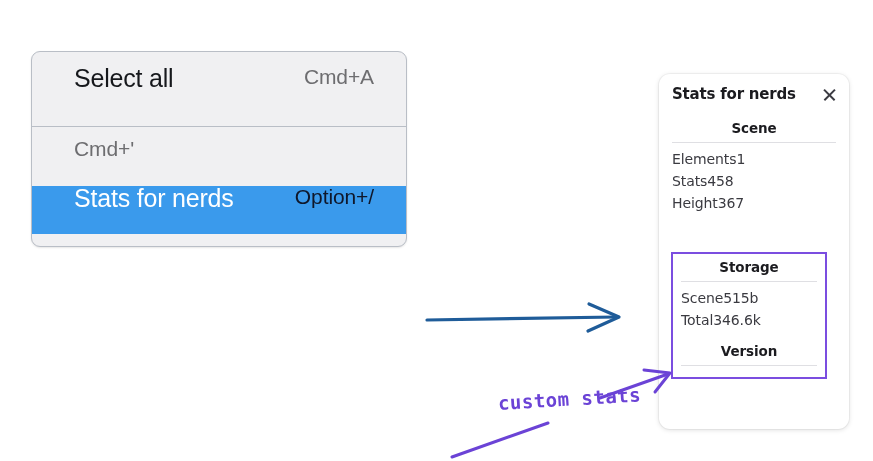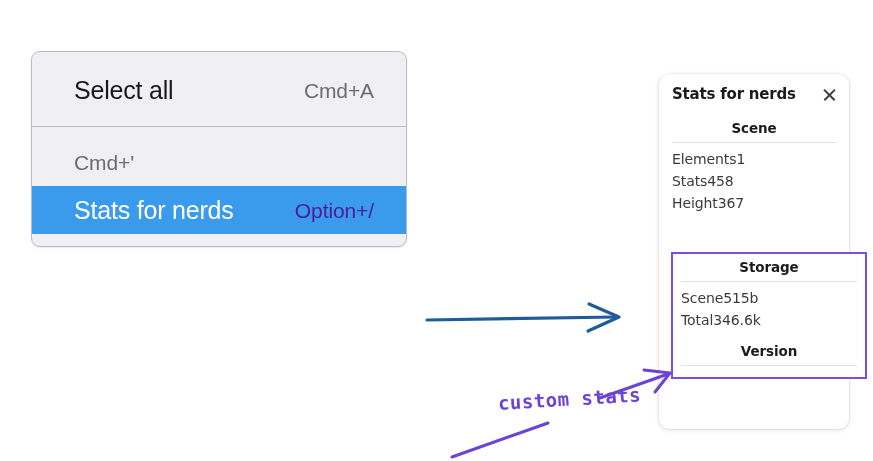--- a/index.html
+++ b/index.html
@@ -32,21 +32,20 @@
   .menu-group { padding: 0; }
   .menu-group.group-top { padding-top: 14px; padding-bottom: 12px; }
   .menu-group.group-bottom { padding-top: 11px; padding-bottom: 12px; }
   .menu-sep {
     height: 1px;
     background: #b9bec6;
     width: 100%;
   }
   .menu-item {
     display: flex;
-    align-items: center;
     justify-content: space-between;
     height: 48px;
     padding: 0 32px 0 42px;
     box-sizing: border-box;
     cursor: default;
   }
   .menu-item .mi-label {
     font-size: 25px;
     color: #16181c;
     letter-spacing: -0.2px;
@@ -55,21 +54,21 @@
   .menu-item .mi-shortcut {
     font-size: 21px;
     color: #6d6d70;
     letter-spacing: -0.1px;
     line-height: 1;
   }
   .menu-item.selected {
     background: #3a9aec;
   }
   .menu-item.selected .mi-label { color: #ffffff; }
-  .menu-item.selected .mi-shortcut { color: #4c1d95; }
+  .menu-item.selected .mi-shortcut { color: #0f172a; }
 
   
   #stats-panel {
     position: absolute;
     left: 659px;
     top: 74px;
     width: 190px;
     height: 355px;
     background: #ffffff;
     border-radius: 11px;
@@ -141,21 +140,21 @@
     padding: 3px 0 2px 0;
     line-height: 1.15;
     letter-spacing: -0.2px;
   }
 
   
   #custom-stats-region {
     position: absolute;
     left: 12px;
     top: 178px;
-    width: 196px;
+    width: 156px;
     box-sizing: border-box;
     border: 2px solid #7b4de0;
     padding: 5px 8px 6px 8px;
     background: #ffffff;
   }
   #custom-stats-region .sp-section-title { font-size: 13.5px; }
 
   .scene-block { padding-top: 17px; }
 
   

